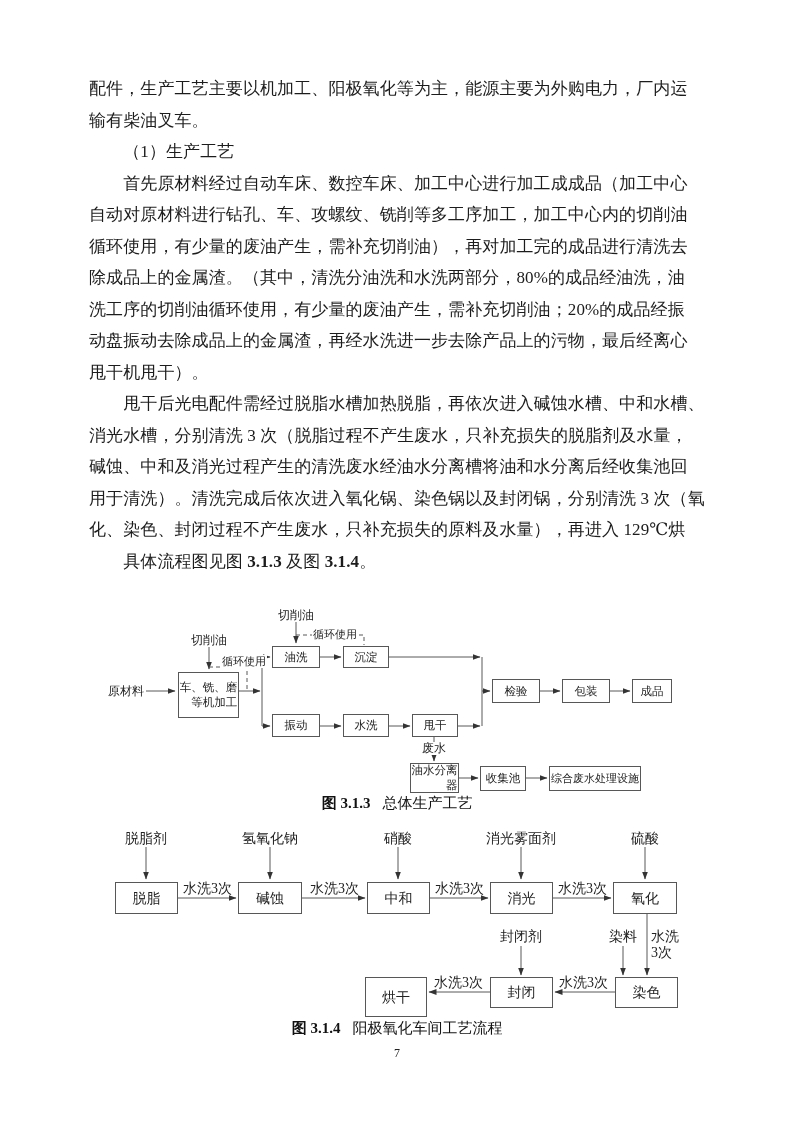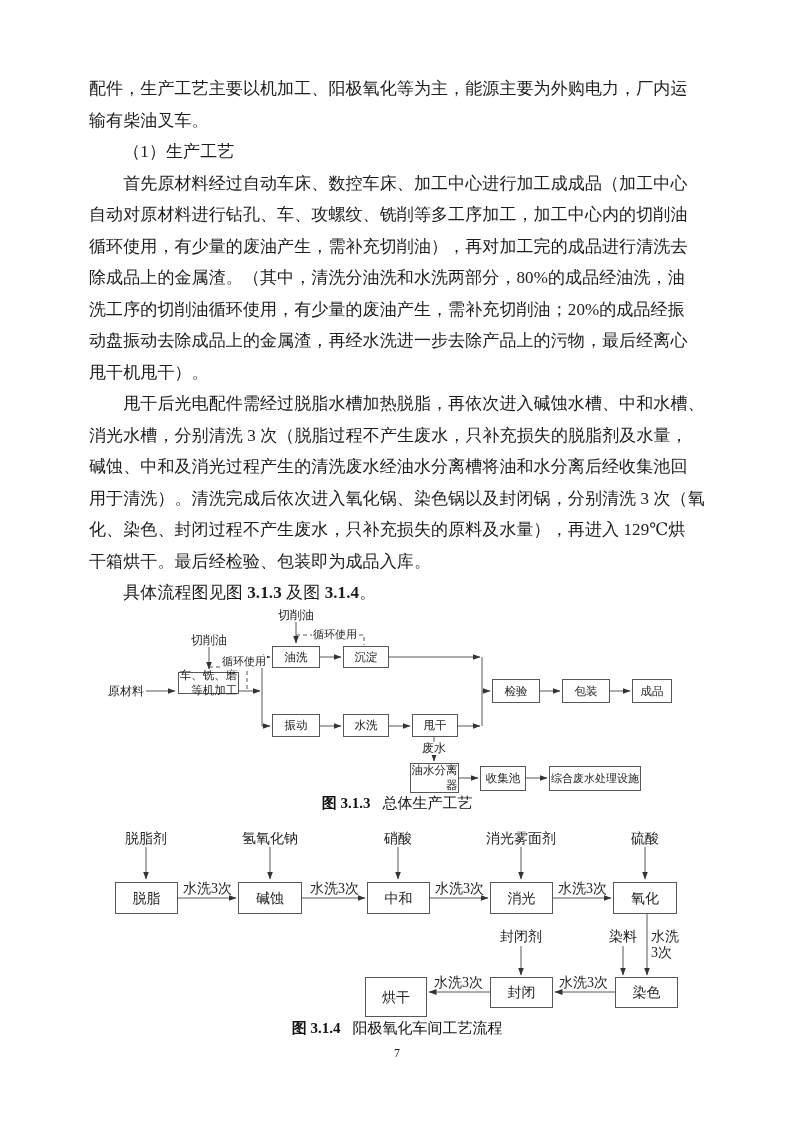--- a/index.html
+++ b/index.html
@@ -42,21 +42,20 @@
       <div class="bodyline">循环使用，有少量的废油产生，需补充切削油），再对加工完的成品进行清洗去</div>
       <div class="bodyline">除成品上的金属渣。（其中，清洗分油洗和水洗两部分，80%的成品经油洗，油</div>
       <div class="bodyline">洗工序的切削油循环使用，有少量的废油产生，需补充切削油；20%的成品经振</div>
       <div class="bodyline">动盘振动去除成品上的金属渣，再经水洗进一步去除产品上的污物，最后经离心</div>
       <div class="bodyline">甩干机甩干）。</div>
       <div class="bodyline">　　甩干后光电配件需经过脱脂水槽加热脱脂，再依次进入碱蚀水槽、中和水槽、</div>
       <div class="bodyline">消光水槽，分别清洗 3 次（脱脂过程不产生废水，只补充损失的脱脂剂及水量，</div>
       <div class="bodyline">碱蚀、中和及消光过程产生的清洗废水经油水分离槽将油和水分离后经收集池回</div>
       <div class="bodyline">用于清洗）。清洗完成后依次进入氧化锅、染色锅以及封闭锅，分别清洗 3 次（氧</div>
       <div class="bodyline">化、染色、封闭过程不产生废水，只补充损失的原料及水量），再进入 129℃烘</div>
-      <div class="bodyline">干箱烘干。最后经检验、包装即为成品入库。</div>
       <div class="bodyline">　　具体流程图见图 <b>3.1.3</b> 及图 <b>3.1.4</b>。</div>
     </div>
 
   <svg class="connectors" width="794" height="1123" viewBox="0 0 794 1123">
     <defs>
       <marker id="ah" markerWidth="9" markerHeight="8" refX="7.5" refY="3" orient="auto">
         <path d="M0,0 L8,3 L0,6 z" fill="#333"></path>
       </marker>
     </defs>
     <g stroke="#585858" stroke-width="1" fill="none">
@@ -93,21 +92,21 @@
       <line x1="430" y1="898" x2="488" y2="898" marker-end="url(#ah)"></line>
       <line x1="553" y1="898" x2="611" y2="898" marker-end="url(#ah)"></line>
       <line x1="647" y1="914" x2="647" y2="975" marker-end="url(#ah)"></line>
       <line x1="623" y1="946" x2="623" y2="975" marker-end="url(#ah)"></line>
       <line x1="521" y1="946" x2="521" y2="975" marker-end="url(#ah)"></line>
       <line x1="615" y1="992" x2="555" y2="992" marker-end="url(#ah)"></line>
       <line x1="490" y1="992" x2="429" y2="992" marker-end="url(#ah)"></line>
     </g>
   </svg>
 
-  <div class="n" style="left:178px;top:672px;width:61px;height:22px">车、铣、磨
+  <div class="n" style="left:178px;top:672px;width:61px;height:46px">车、铣、磨
 等机加工</div>
   <div class="n" style="left:272px;top:646px;width:48px;height:22px">油洗</div>
   <div class="n" style="left:343px;top:646px;width:46px;height:22px">沉淀</div>
   <div class="n" style="left:272px;top:714px;width:48px;height:23px">振动</div>
   <div class="n" style="left:343px;top:714px;width:46px;height:23px">水洗</div>
   <div class="n" style="left:412px;top:714px;width:46px;height:23px">甩干</div>
   <div class="n" style="left:492px;top:679px;width:48px;height:24px">检验</div>
   <div class="n" style="left:562px;top:679px;width:48px;height:24px">包装</div>
   <div class="n" style="left:632px;top:679px;width:40px;height:24px">成品</div>
   <div class="n" style="left:410px;top:763px;width:49px;height:30px">油水分离

